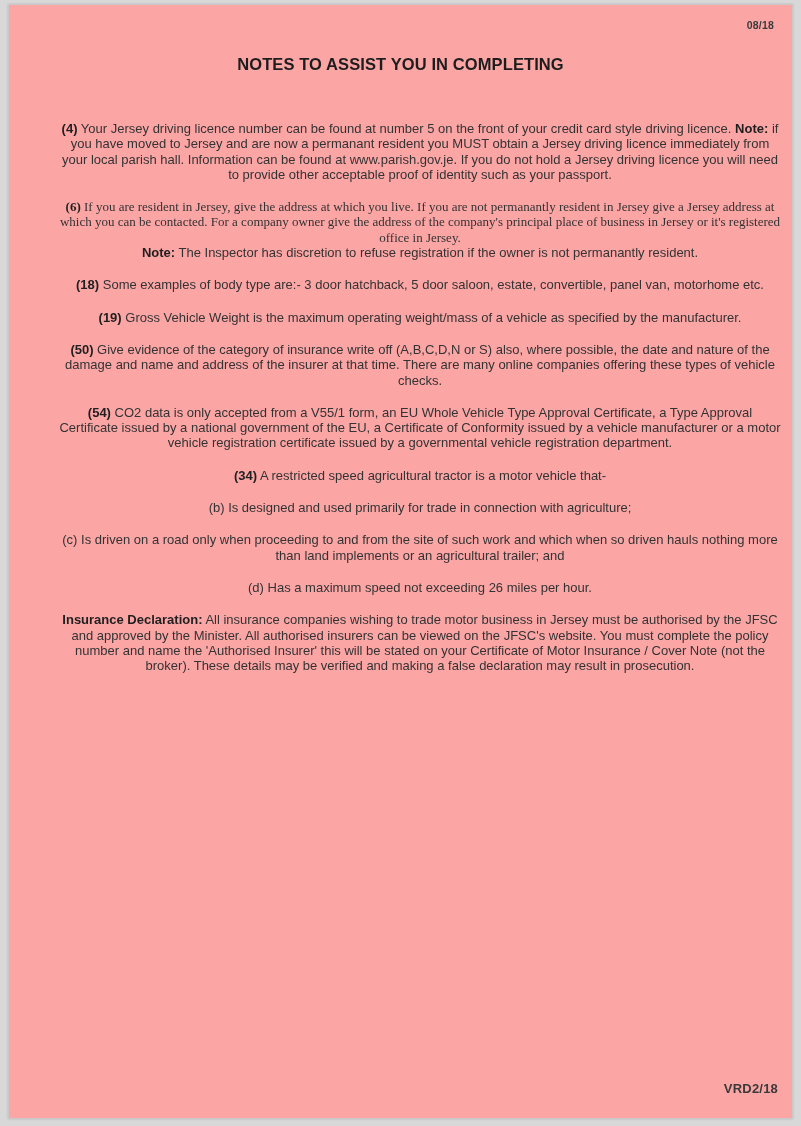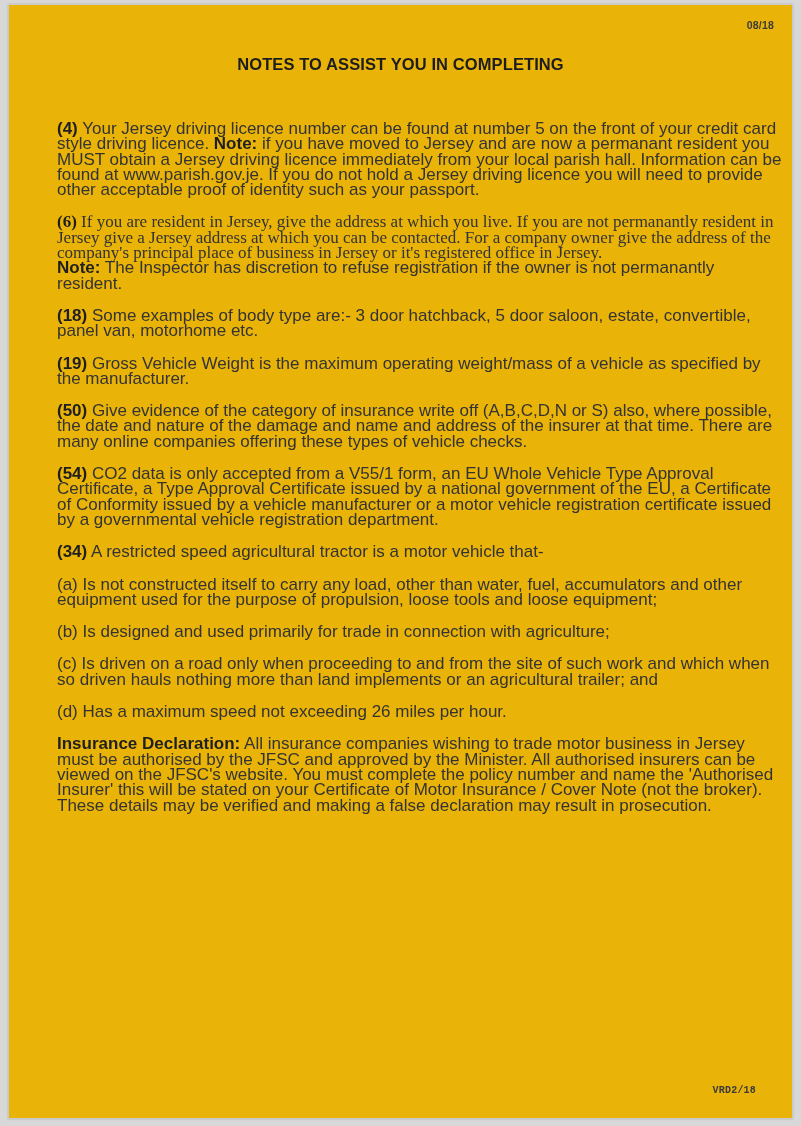--- a/index.html
+++ b/index.html
@@ -12,21 +12,21 @@
     background: #d8d8d8;
     font-family: "Liberation Sans", sans-serif;
     overflow: hidden;
   }
   .page {
     position: absolute;
     left: 8px;
     top: 4px;
     width: 785px;
     height: 1115px;
-    background: #eab308;
+    background: #fca5a5;
     border: 1px solid #c9c9c9;
     box-sizing: border-box;
     box-shadow: 0 0 2px rgba(0,0,0,0.18);
     overflow: hidden;
   }
   .page-number {
     position: absolute;
     top: 14px;
     right: 18px;
     font-size: 10.5px;
@@ -46,43 +46,42 @@
     letter-spacing: 0.1px;
     text-align: center;
   }
   .content {
     position: absolute;
     left: 48px;
     top: 116px;
     width: 726px;
   }
   .para {
-    font-size: 17px;
+    font-size: 13px;
     line-height: 15.3px;
     color: #333333;
     margin: 0 0 17px 0;
-    text-align: left;
+    text-align: center;
   }
   .para.tight {
     margin-bottom: 0;
     font-family: Liberation Serif, serif;
   }
   .para b {
     font-weight: bold;
     color: #1f1f1f;
   }
   .footer-code {
     position: absolute;
     bottom: 22px;
-    right: 36px;
-    font-size: 10px;
+    right: 14px;
+    font-size: 13px;
     font-weight: bold;
     color: #3a3a3a;
     letter-spacing: 0.2px;
-    font-family: Liberation Mono, monospace;
   }
 </style>
 </head>
 <body>
 
 <div class="page">
 
   <div class="page-number">08/18</div>
 
   <div class="title-block">
@@ -91,21 +90,20 @@
 
   <div class="content" id="notes-container">
       <p class="para"><b>(4)</b><span> Your Jersey driving licence number can be found at number 5 on the front of your credit card style driving licence. </span><b>Note:</b><span> if you have moved to Jersey and are now a permanant resident you MUST obtain a Jersey driving licence immediately from your local parish hall. Information can be found at www.parish.gov.je. If you do not hold a Jersey driving licence you will need to provide other  acceptable proof of identity such as your passport.</span></p>
       <p class="para tight"><b>(6)</b><span> If you are  resident in Jersey, give the address at which you live. If you are not permanantly resident in Jersey give a Jersey address at which you can be contacted. For a company owner give the address of the company's principal place of business in Jersey or it's registered office in Jersey.</span></p>
       <p class="para"><b>Note:</b><span> The Inspector has discretion to refuse registration if the owner is not permanantly resident.</span></p>
       <p class="para"><b>(18)</b><span> Some examples of body type are:- 3 door hatchback, 5 door saloon, estate, convertible, panel van, motorhome etc.</span></p>
       <p class="para"><b>(19)</b><span> Gross Vehicle Weight is the maximum operating weight/mass of a vehicle as specified by the manufacturer.</span></p>
       <p class="para"><b>(50)</b><span> Give evidence of the category of insurance write off (A,B,C,D,N or S) also, where possible, the date and nature of the damage and name and address of the insurer at that time. There are many online companies offering these types of vehicle checks.</span></p>
       <p class="para"><b>(54)</b><span> CO2 data is only accepted from a V55/1 form, an EU Whole Vehicle Type Approval Certificate, a Type Approval Certificate issued by a national government of the EU, a Certificate of Conformity issued by a vehicle manufacturer or a motor vehicle registration certificate issued by a governmental vehicle registration department.</span></p>
       <p class="para"><b>(34)</b><span> A restricted speed agricultural tractor is a motor vehicle that-</span></p>
-      <p class="para"><span>(a)</span><span> Is not constructed itself to carry any load, other than water, fuel, accumulators and other equipment used for the purpose of propulsion, loose tools and loose equipment;</span></p>
       <p class="para"><span>(b)</span><span> Is designed and used primarily for trade in connection with agriculture;</span></p>
       <p class="para"><span>(c)</span><span> Is driven on a road only when proceeding to and from the site of such work and which when so driven hauls nothing more than land implements or an agricultural trailer; and</span></p>
       <p class="para"><span>(d)</span><span> Has a maximum speed not exceeding 26 miles per hour.</span></p>
       <p class="para"><b>Insurance Declaration:</b><span> All insurance companies wishing to trade motor business in Jersey must be authorised by the JFSC and approved by the Minister. All authorised insurers can be viewed on the JFSC's website. You must complete the policy number and name the 'Authorised Insurer' this will be stated on your Certificate of Motor Insurance / Cover Note (not the broker). These details may be verified and making a false declaration may result in prosecution.</span></p>
     </div>
 
   <div class="footer-code">VRD2/18</div>
 
 </div>
 

